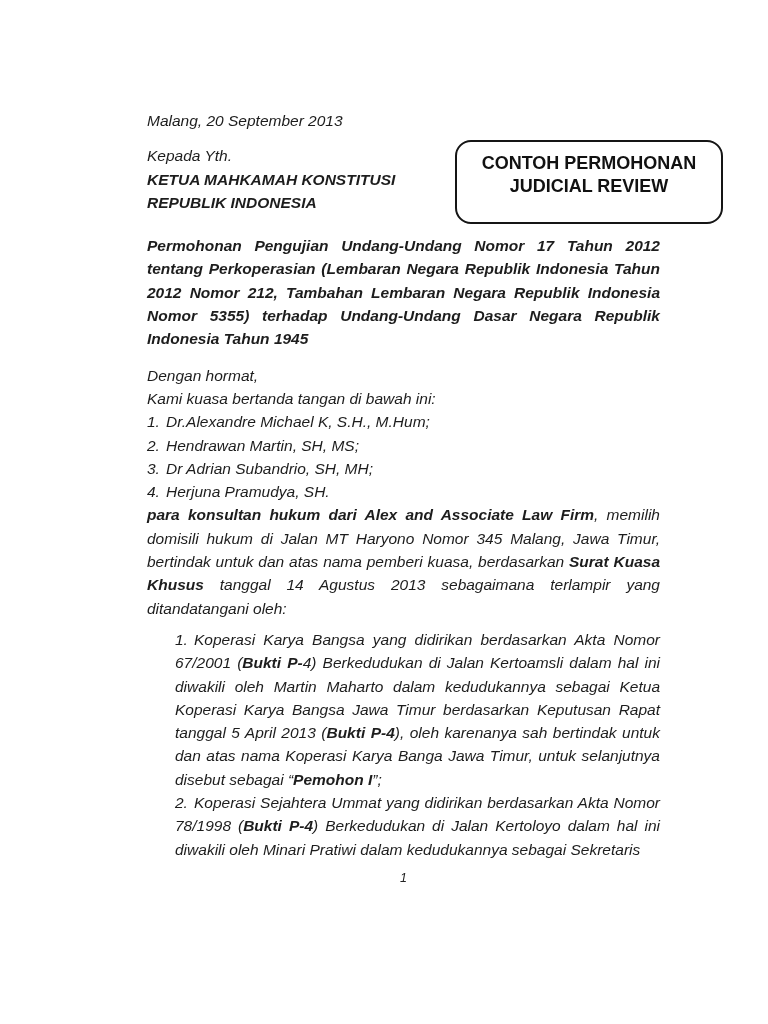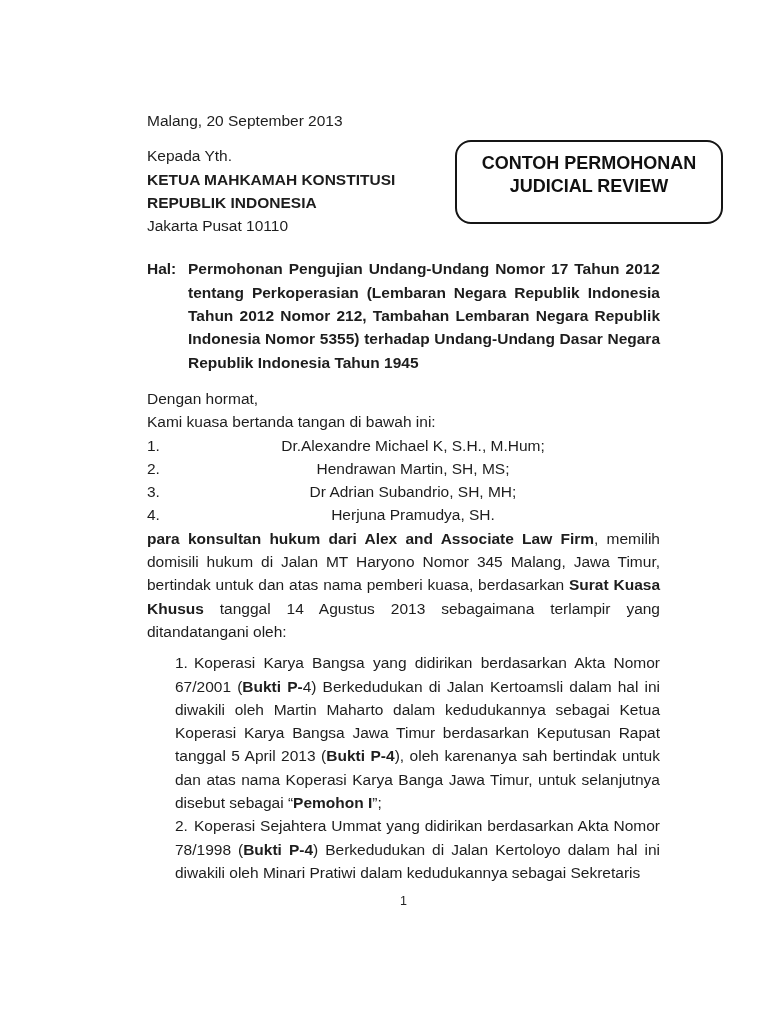--- a/index.html
+++ b/index.html
@@ -12,20 +12,21 @@
     font-family: "Liberation Sans", sans-serif;
     font-size: 15.5px;
     line-height: 23.3px;
     color: #1d1d1d;
   }
   .sheet {
     position: absolute;
     inset: 0;
     padding: 109px 108px 0 147px;
     box-sizing: border-box;
+    font-style: italic;
   }
   .bold { font-weight: bold; }
 
   .date-line { margin: 0; }
 
   .recipient { margin-top: 12px; }
 
   .stamp-box {
     position: absolute;
     left: 455px;
@@ -49,21 +50,21 @@
     margin-top: 20px;
     font-weight: bold;
   }
   .subject-label { flex: none; width: 41px; }
   .subject-text { flex: 1; text-align: justify; }
 
   .greeting-block { margin-top: 13px; }
 
   .signatory-row { display: flex; }
   .sig-num { flex: none; width: 19px; }
-  .sig-name { flex: 1; text-align: center; }
+  .sig-name { flex: 1; }
 
   .attorney-par { margin: 0; text-align: justify; }
 
   .principals { margin-top: 8px; margin-left: 28px; }
   .principal-item { text-align: justify; }
   .principal-num { display: inline-block; width: 19px; }
 
   .page-number {
     margin-top: 8px;
     width: 513px;
@@ -82,25 +83,23 @@
 </div>
 
 <div class="sheet">
 
   <div class="date-line">Malang, 20 September 2013</div>
 
   <div class="recipient">
     <div>Kepada Yth.</div>
     <div class="bold">KETUA MAHKAMAH KONSTITUSI</div>
     <div class="bold">REPUBLIK INDONESIA</div>
-    <div>Jakarta Pusat 10110</div>
   </div>
 
   <div class="subject">
-    <div class="subject-label">Hal:</div>
     <div class="subject-text">Permohonan Pengujian Undang-Undang Nomor 17 Tahun 2012 tentang Perkoperasian (Lembaran Negara Republik Indonesia Tahun 2012 Nomor 212, Tambahan Lembaran Negara Republik Indonesia Nomor 5355) terhadap Undang-Undang Dasar Negara Republik Indonesia Tahun 1945</div>
   </div>
 
   <div class="greeting-block">
     <div>Dengan hormat,</div>
     <div>Kami kuasa bertanda tangan di bawah ini:</div>
   </div>
 
   <div>
 

